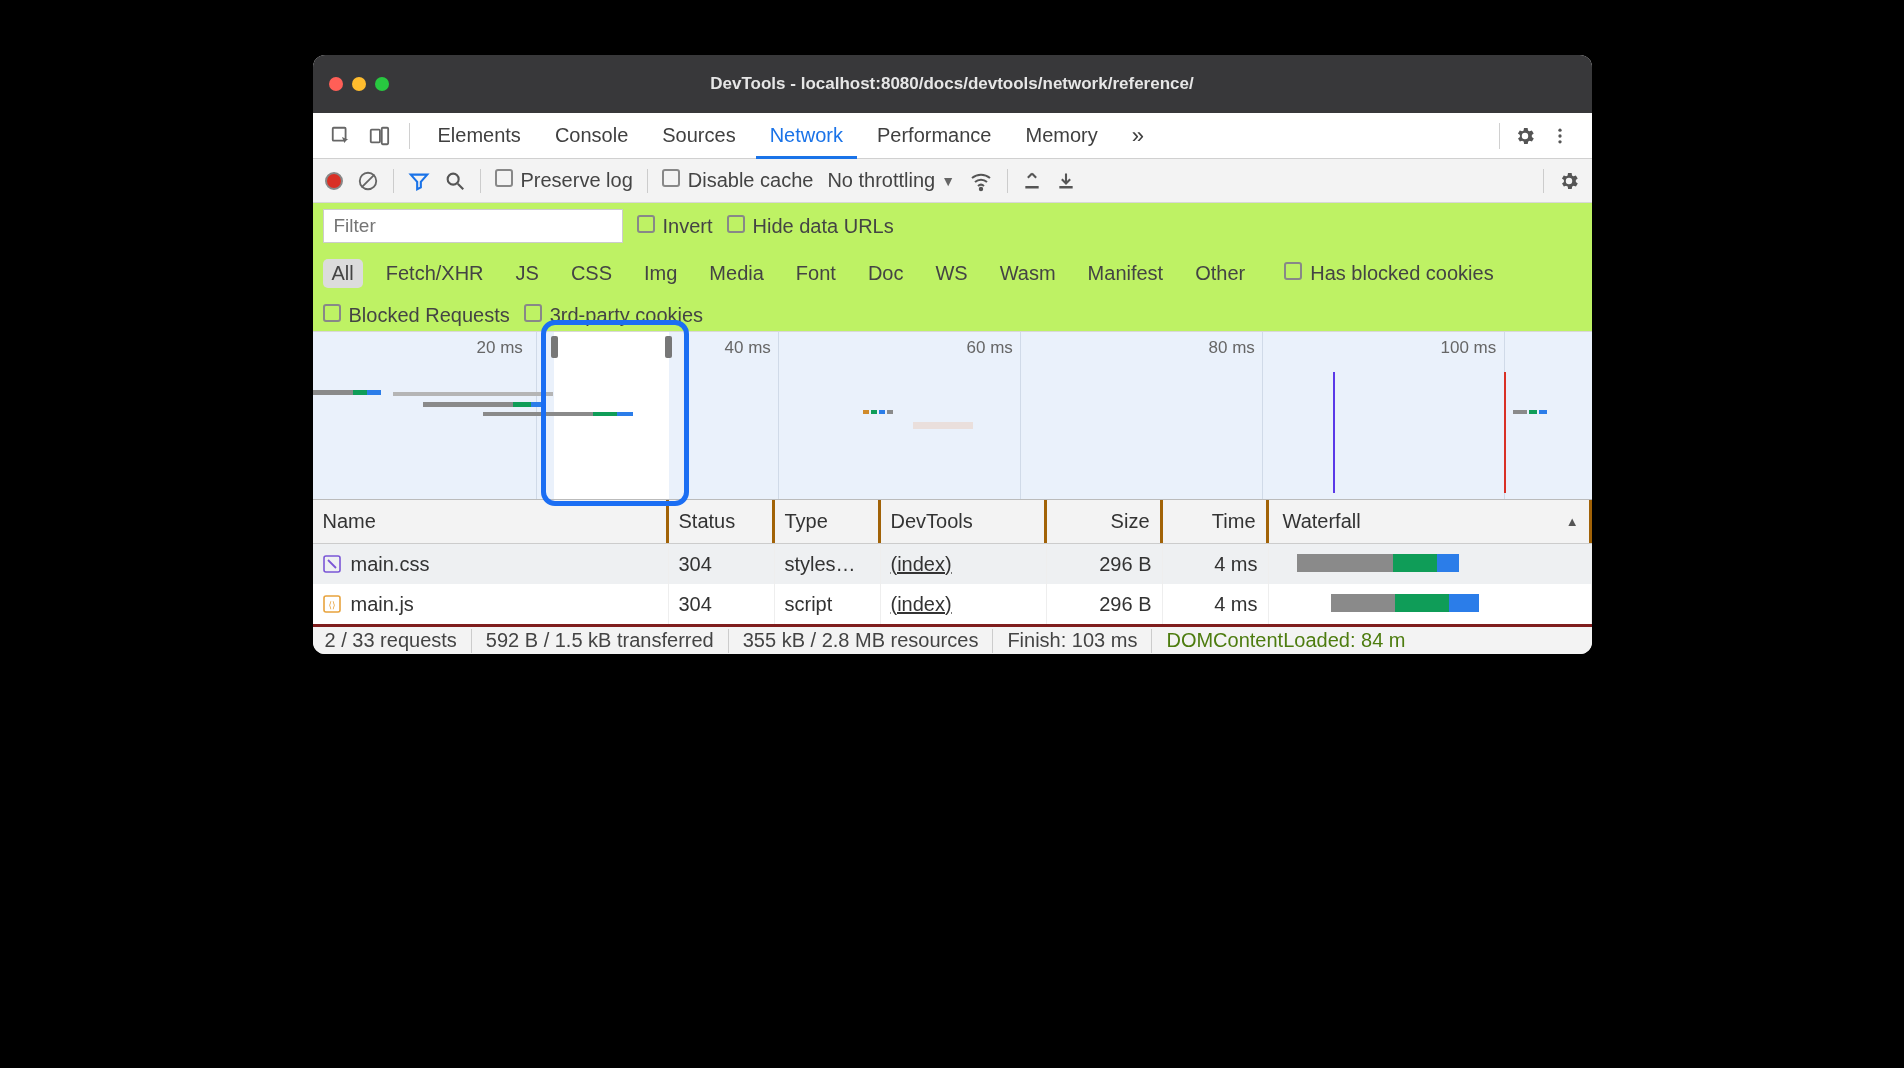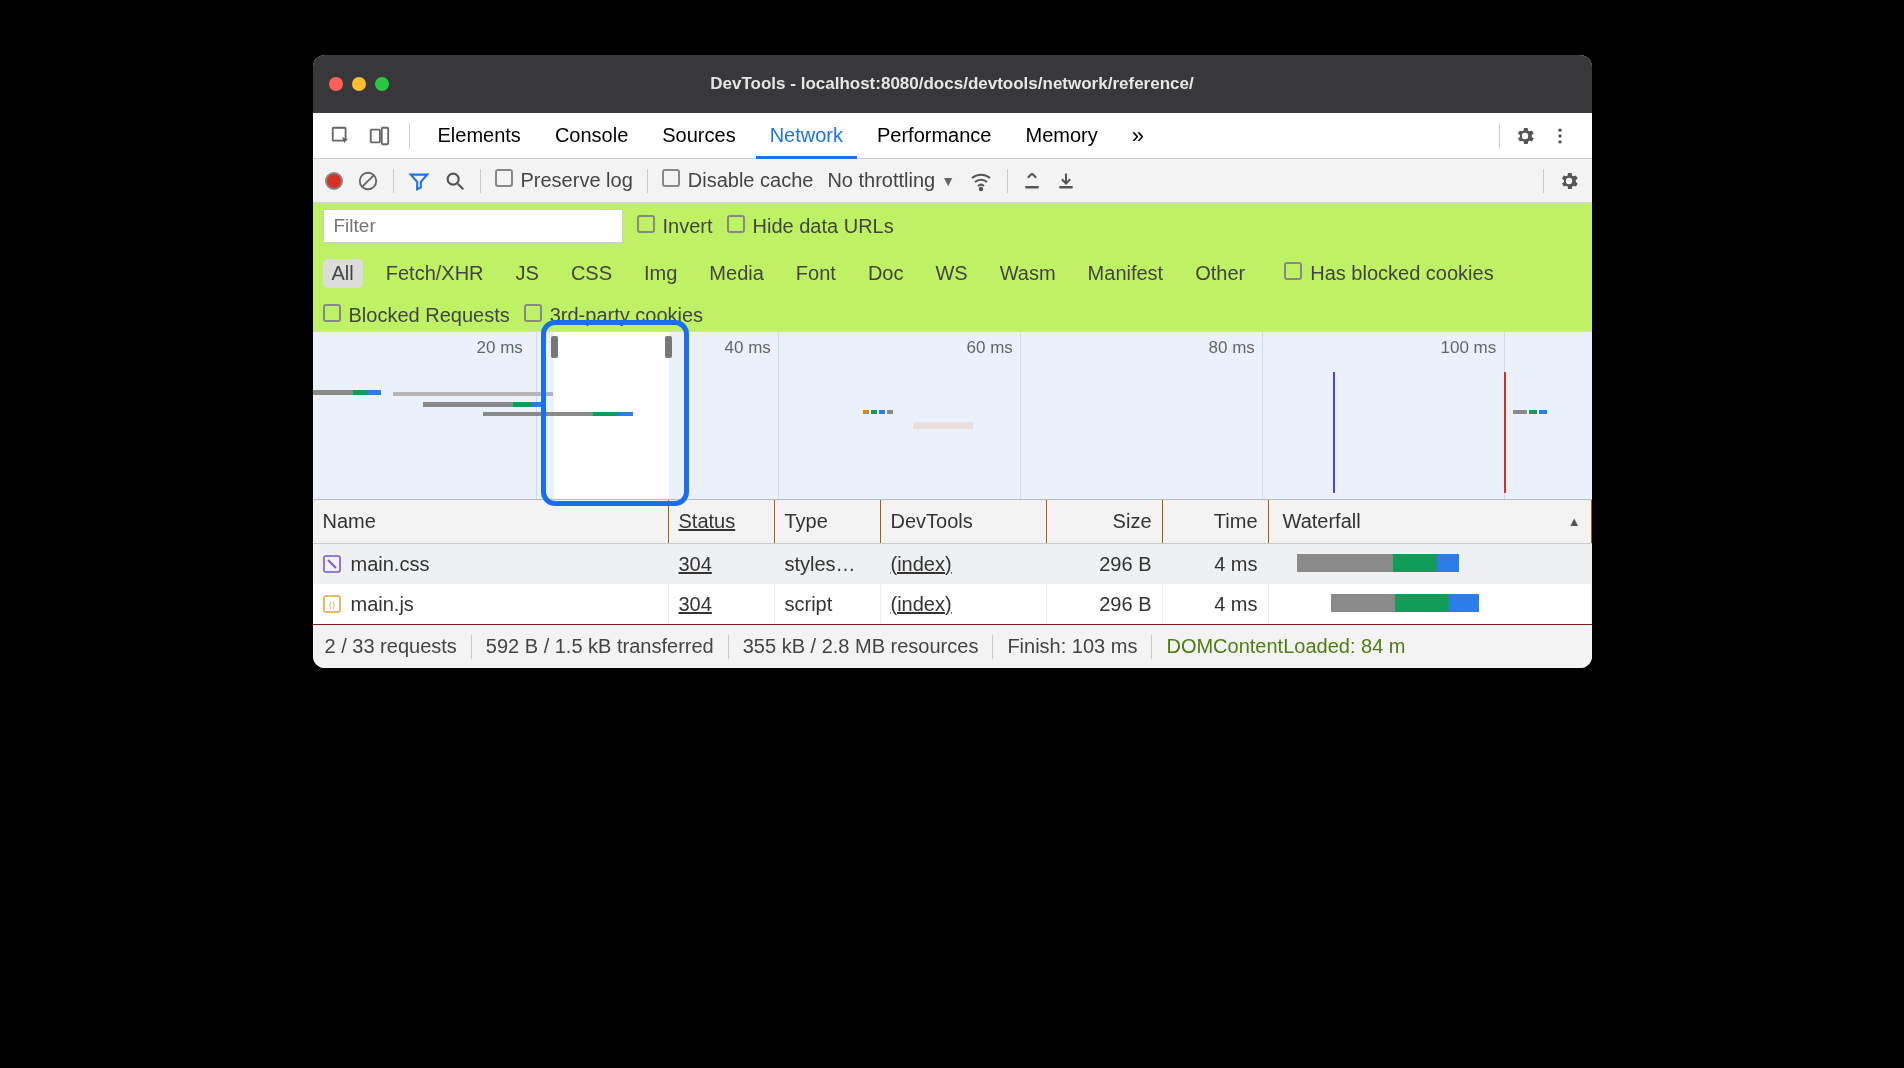--- a/index.html
+++ b/index.html
@@ -50,21 +50,21 @@
       border-bottom: 1px solid #d0d0d0;
       display: flex;
       align-items: center;
       padding: 0 12px;
       gap: 6px;
       font-size: 20px;
       color: #5a5a5a;
     }
     .tab-icon { width: 32px; height: 32px; display:flex; align-items:center; justify-content:center; color:#666;}
     .tabs-sep { width:1px; height:26px; background:#d0d0d0; margin:0 8px; }
-    .panel-tab { padding: 8px 14px; cursor: pointer; color:#000000; }
+    .panel-tab { padding: 8px 14px; cursor: pointer; color:#404040; }
     .panel-tab.active { color:#1a73e8; border-bottom: 3px solid #1a73e8; padding-bottom: 9px; margin-bottom:-3px; font-weight:500;}
     .tabs-spacer { flex:1; }
     .gear,.kebab { width:30px; text-align:center; color:#555; font-size:22px; }
 
     
     .toolbar {
       height: 44px;
       border-bottom: 1px solid #d8d8d8;
       display:flex;
       align-items:center;
@@ -127,42 +127,42 @@
       pointer-events:none;
     }
     .ov-bars{position:absolute;left:0;right:0;}
     .ov-bar{position:absolute;height:5px;}
 
     
     .tbl-head{
       display:flex;height:44px;border-bottom:1px solid #ccc;background:#f3f3f3;
       font-size:20px;color:#333;align-items:center;
     }
-    .col{padding:0 10px;border-right:1px solid #a16207;height:100%;display:flex;align-items:center;}
+    .col{padding:0 10px;border-right:3px solid #a16207;height:100%;display:flex;align-items:center;}
     .c-name{width:356px;}
-    .c-status{width:106px;text-decoration:underline;}
+    .c-status{width:106px;}
     .c-type{width:106px;}
     .c-init{width:166px;}
     .c-size{width:116px;justify-content:flex-end;}
     .c-time{width:106px;justify-content:flex-end;}
     .c-wf{flex:1;justify-content:space-between;padding-left:14px;}
     .sort-tri{font-size:13px;color:#555;}
 
     
     .tbl-row{display:flex;height:40px;align-items:center;font-size:20px;color:#333;}
     .tbl-row:nth-child(odd){background:#eef0f2;}
     .tbl-row .col{border-right:1px solid #eee;}
     .file-icon{width:18px;height:18px;margin-right:10px;flex:none;display:inline-flex;align-items:center;justify-content:center;}
     .link{text-decoration:underline;color:#333;}
     .wf-cell{position:relative;flex:1;height:100%;}
     .wf-bar{position:absolute;top:10px;height:18px;}
 
     
     .statusbar{
-      height:44px;border-top:1px solid #7f1d1d;background:#f3f3f3;
+      height:30px;border-top:3px solid #7f1d1d;background:#f3f3f3;
       display:flex;align-items:center;padding:0 12px;font-size:20px;color:#444;gap:0;
       overflow:hidden;white-space:nowrap;
     }
     .sb-sep{width:1px;height:24px;background:#ccc;margin:0 14px;}
     .sb-dcl{color:#4d7c0f;}
 
     svg{display:block;}
   </style>
 </head>
 <body>

